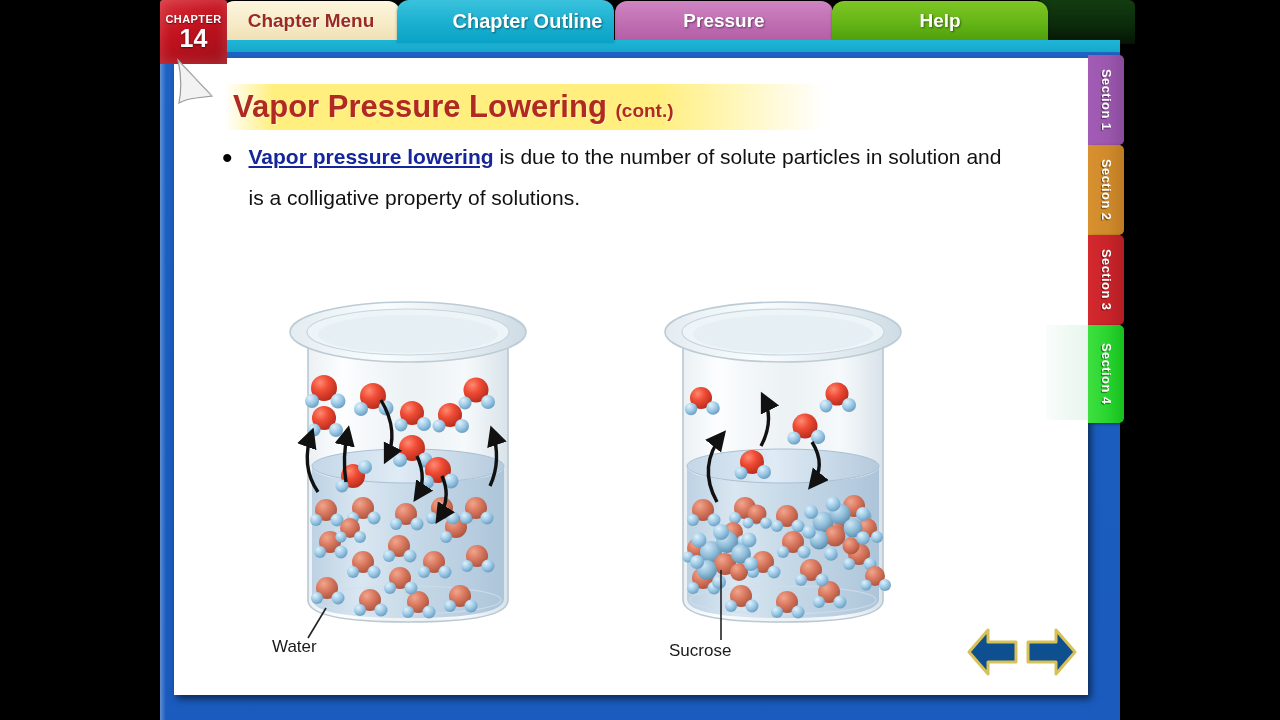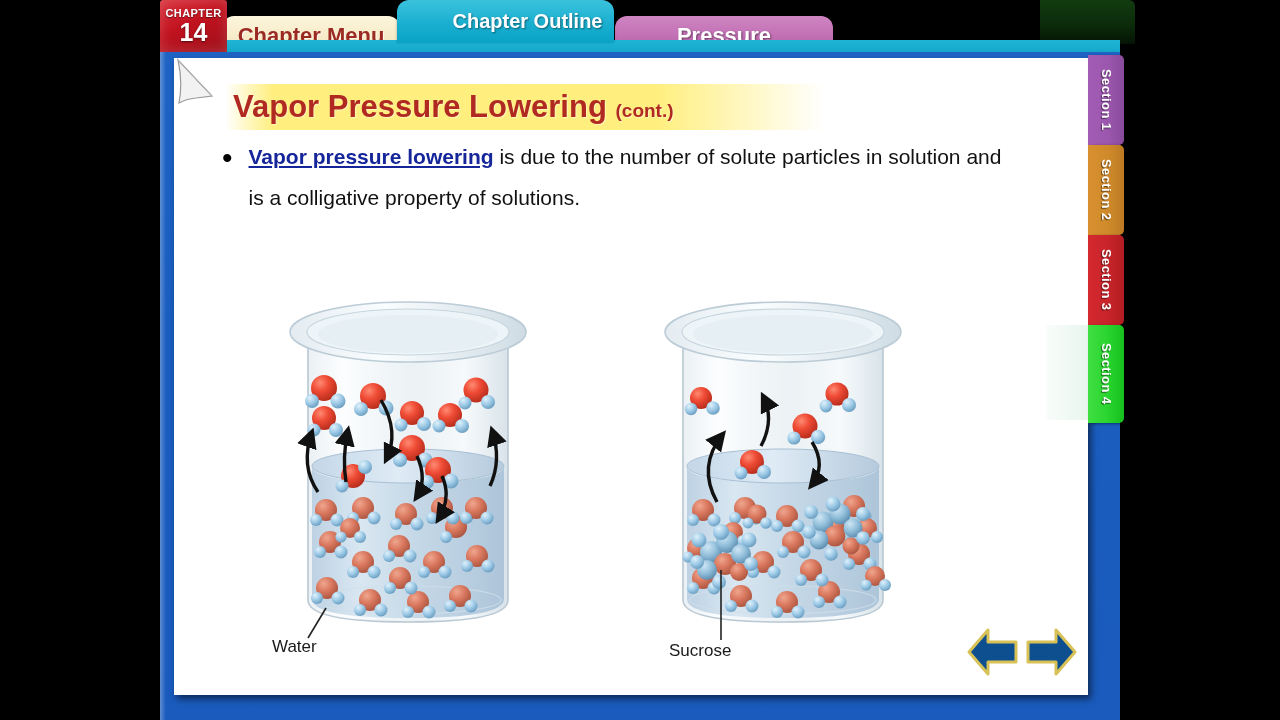--- a/index.html
+++ b/index.html
@@ -8,42 +8,42 @@
     background: #000;
     font-family: "Liberation Sans", sans-serif;
     overflow: hidden;
   }
   #stage { position: relative; width: 1280px; height: 720px; background: #000; }
 
   
   .tabbar { position: absolute; left: 160px; top: 0; width: 960px; height: 44px; }
 
   .chapter-logo {
-    position: absolute; left: 0; top: 0; width: 67px; height: 52px;
+    position: absolute; left: 0; top: 0; width: 67px; height: 64px;
     background: linear-gradient(155deg, #d8303a 0%, #c1121f 45%, #9d0f19 100%);
     border-radius: 3px 3px 0 0;
     box-shadow: inset 0 0 14px rgba(255,255,255,.18);
     display: flex; flex-direction: column; align-items: center; justify-content: center;
     color: #fff; z-index: 12;
   }
   .chapter-logo .cw {
     font-size: 11px; font-weight: bold; letter-spacing: .4px;
     text-shadow: 0 1px 1px rgba(0,0,0,.5); line-height: 1;
   }
   .chapter-logo .cn {
     font-size: 25px; font-weight: bold; line-height: 1; margin-top: 1px;
     text-shadow: 0 1px 2px rgba(0,0,0,.55);
     text-align: center;
   }
 
   .tab {
-    position: absolute; top: 16px; height: 40px;
+    position: absolute; top: 1px; height: 40px;
     border-radius: 12px 12px 0 0;
     display: flex; align-items: center; justify-content: center;
-    font-size: 22px; font-weight: bold;
+    font-size: 19px; font-weight: bold;
     white-space: nowrap;
     box-shadow: 0 -1px 3px rgba(0,0,0,.3);
   }
   .tab.menu {
     left: 62px; width: 178px;
     background: linear-gradient(180deg,#fdf6dd 0%, #f5e9c4 65%, #efe0b2 100%);
     color: #9b2b22;
     text-shadow: 1px 1px 0 rgba(255,255,255,.7);
   }
   .tab.outline {
@@ -182,20 +182,23 @@
     </div>
 
     <div class="tab outline">
       <span>Chapter Outline</span>
     </div>
 
     <div class="tab resources">
       <span>Pressure</span>
     </div>
 
+    <div class="tab help">
+      <span>Help</span>
+    </div>
   </div>
 
   <div class="teal-band"></div>
 
   <div class="blue-frame"></div>
   <div class="page"></div>
 
   <svg class="page-curl" viewBox="0 0 40 46">
     <path d="M2 2 L36 38 L20 40 Q10 41 3 45 Q7 24 2 2 Z" fill="#f2f2f2" stroke="#9a9a9a" stroke-width="1.2"></path>
     <path d="M2 2 L36 38" stroke="#b5b5b5" stroke-width="1"></path>

